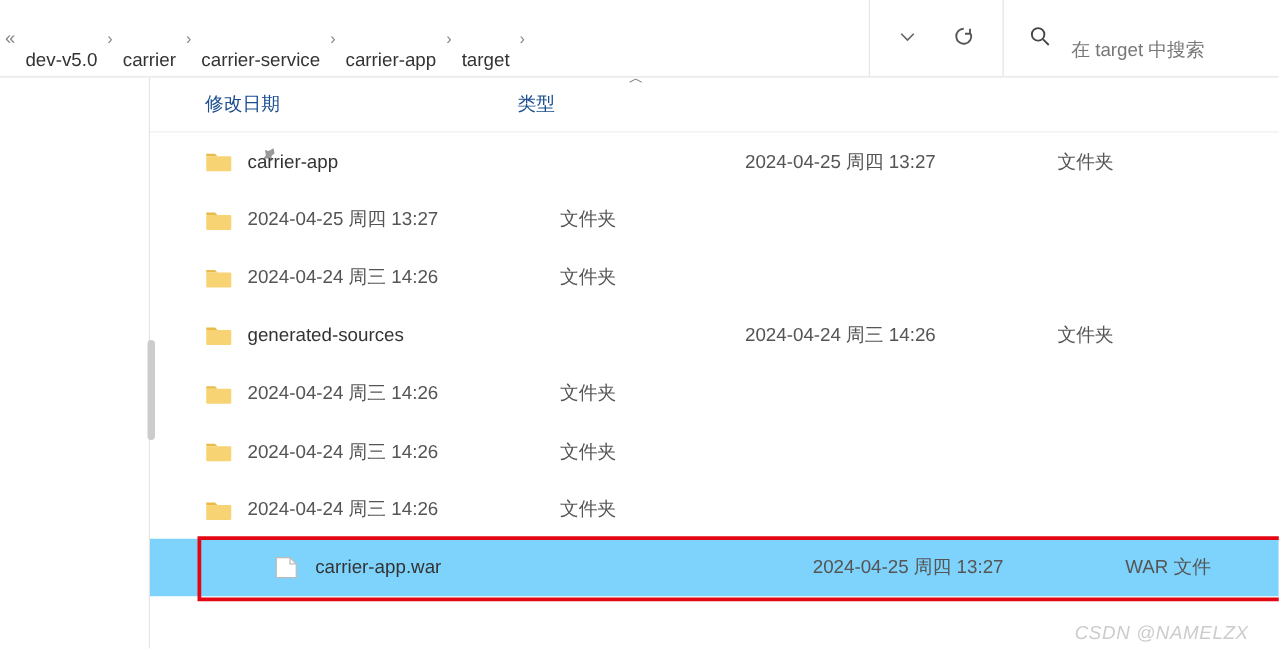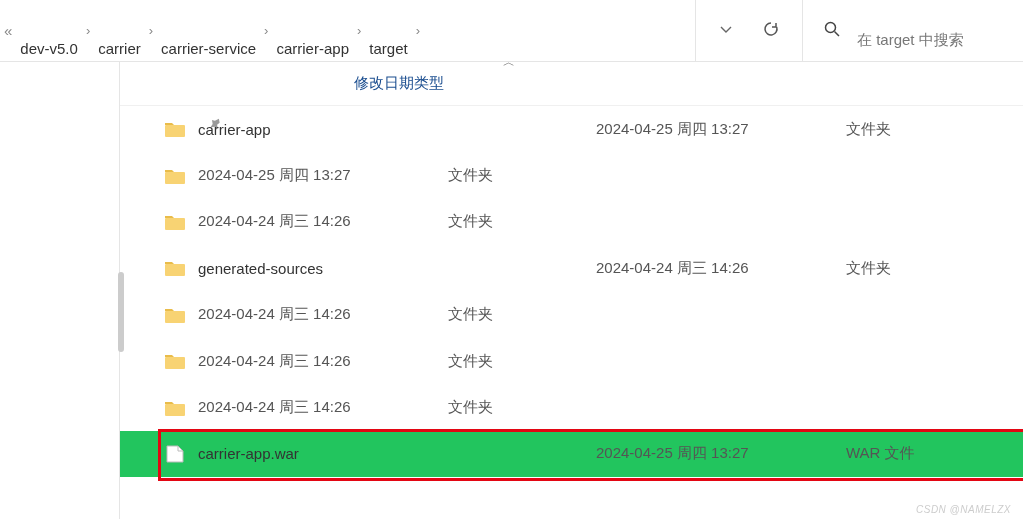--- a/index.html
+++ b/index.html
@@ -17,39 +17,39 @@
   .search-placeholder { color: #777; margin-top: 20px; }
   
   .content { display: flex; height: calc(100% - 62px); }
   .rail { width: 120px; border-right: 1px solid #e5e5e5; position: relative; padding-top: 16px; display: flex; justify-content: flex-end; padding-right: 18px; }
   .pin-icon { color: #888; transform: rotate(35deg); }
   .rail-scroll { position: absolute; left: 118px; top: 210px; width: 6px; height: 80px; background: #ccc; border-radius: 3px; }
   
   .listarea { flex: 1; position: relative; }
   .columns { display: flex; height: 44px; align-items: center; border-bottom: 1px solid #f0f0f0; color: #1a4d8f; padding-left: 44px; }
   .col-name { width: 432px; padding-left: 14px; }
-  .col-date { width: 250px; text-align: right; }
+  .col-date { width: 250px; }
   .col-type { flex: 1; }
   .sort-caret { position: absolute; left: 383px; top: -8px; color: #666; font-size: 12px; }
   
   .rows { position: relative; }
   .row { display: flex; align-items: center; height: 46.4px; padding-left: 44px; }
-  .row.selected { background: #22c55e; }
+  .row.selected { background: #7dd3fc; justify-content: center; }
   .row-icon { width: 22px; height: 18px; margin-right: 12px; flex-shrink: 0; }
   .row-name { width: 398px; color: #333; }
   .row-date { width: 250px; color: #555; }
   .row-type { color: #555; }
   
   .folder-svg { fill: #f8d373; }
   .folder-tab { fill: #e9bc4a; }
   .file-svg { fill: #fff; stroke: #bbb; stroke-width: 1; }
   
   .callout { position: absolute; border: 3px solid #e30613; pointer-events: none; }
   
-  .watermark { position: absolute; right: 12px; bottom: 4px; font-size: 10px; color: rgba(170,170,170,0.6); font-style: italic; letter-spacing: 0.5px; }
+  .watermark { position: absolute; right: 24px; bottom: 4px; font-size: 15px; color: rgba(170,170,170,0.6); font-style: italic; letter-spacing: 0.5px; }
 </style>
 </head>
 <body>
 
 <div class="topbar">
   <div class="breadcrumb">
     <span class="crumb-prefix">«</span>
     <span class="crumb-item">dev-v5.0</span>
     <span class="crumb-sep">›</span>
     <span class="crumb-item">carrier</span>

